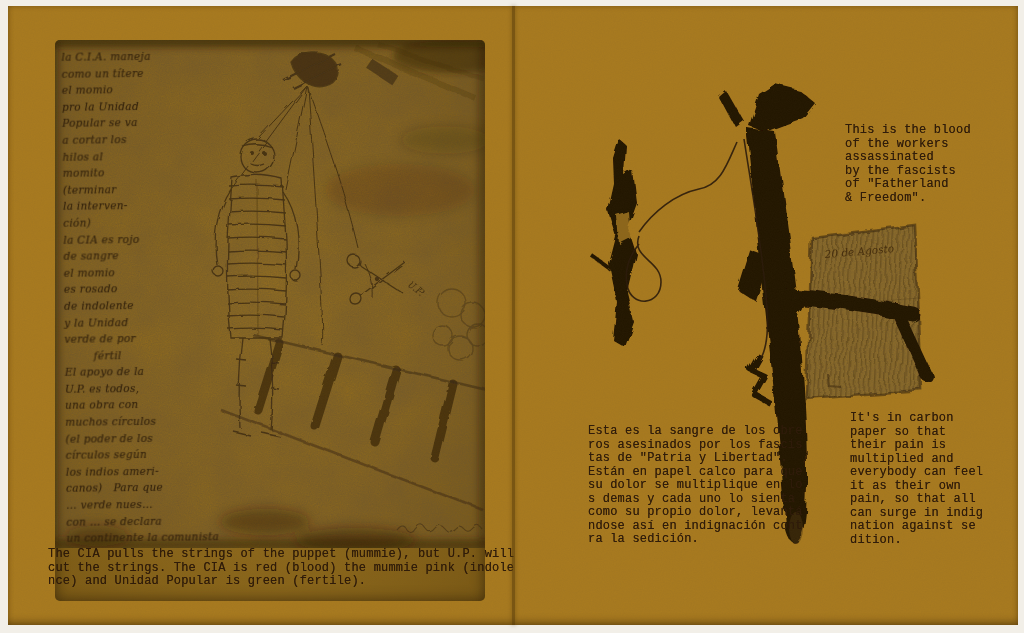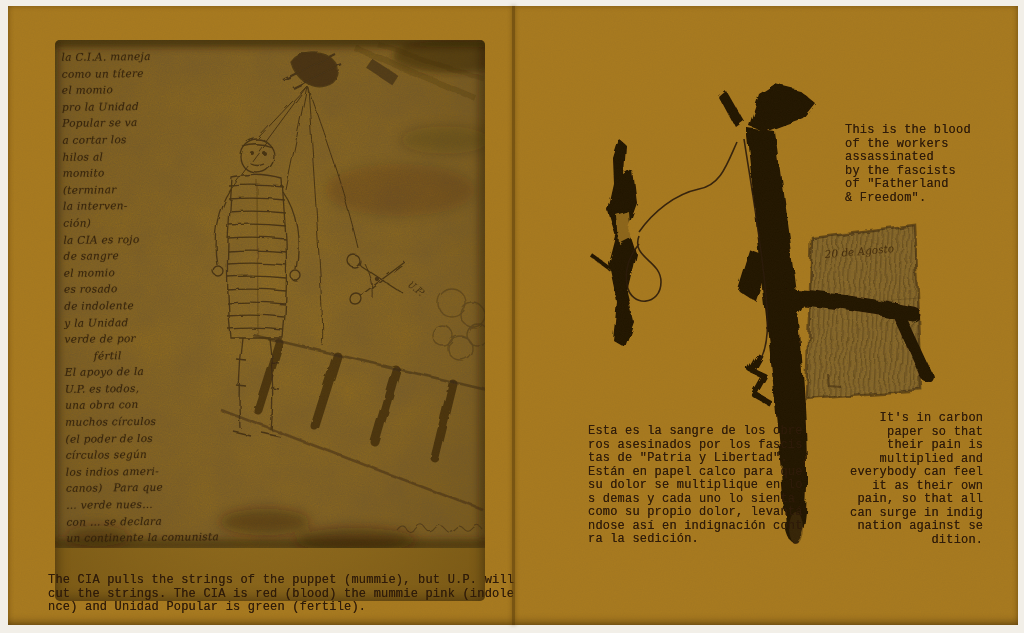--- a/index.html
+++ b/index.html
@@ -7,24 +7,24 @@
          font-family:"Liberation Sans",sans-serif;}
   .spread{position:absolute;left:8px;top:6px;width:1010px;height:619px;background:#a97b20;
           box-shadow: inset 0 -6px 9px -4px rgba(56,36,3,.6), inset 0 3px 6px -4px rgba(56,36,3,.3),
                       inset -3px 0 6px -4px rgba(56,36,3,.35), inset 3px 0 6px -4px rgba(56,36,3,.3);}
   .gutter{position:absolute;left:504px;top:0;bottom:0;width:2.5px;background:rgba(84,57,8,.55);
           box-shadow:0 0 4px rgba(84,57,8,.5);}
   
   .type{position:absolute;white-space:pre;font-family:"Liberation Mono",monospace;
         font-size:12px;line-height:13.5px;color:#2d1a09;letter-spacing:.2px;
         text-shadow:0 0 .6px rgba(45,26,9,.75);}
-  .cap-left{left:40px;top:568px;}
+  .cap-left{left:40px;top:542px;}
   .cap-tr{left:837px;top:118px;}
   .cap-bl{left:580px;top:419px;}
-  .cap-br{left:842px;top:406px;text-align:right;}
+  .cap-br{left:842px;top:406px;}
   
   .drawing{position:absolute;left:47px;top:34px;width:430px;height:561px;border-radius:5px;
            background:radial-gradient(ellipse at 48% 42%, #9b741f 0%, #8f6a1d 55%, #7a5915 100%);
            box-shadow: inset 0 0 14px rgba(40,25,4,.7);overflow:hidden;}
   .drawing svg{position:absolute;left:0;top:0;}
   .handwriting{position:absolute;left:9px;top:8px;white-space:pre;
                font-family:"DejaVu Serif",serif;font-style:italic;
                font-size:10.5px;line-height:16.6px;letter-spacing:.3px;
                color:rgba(46,29,9,.85);transform:rotate(-.6deg);
                text-shadow:0 0 1px rgba(46,29,9,.5);}

